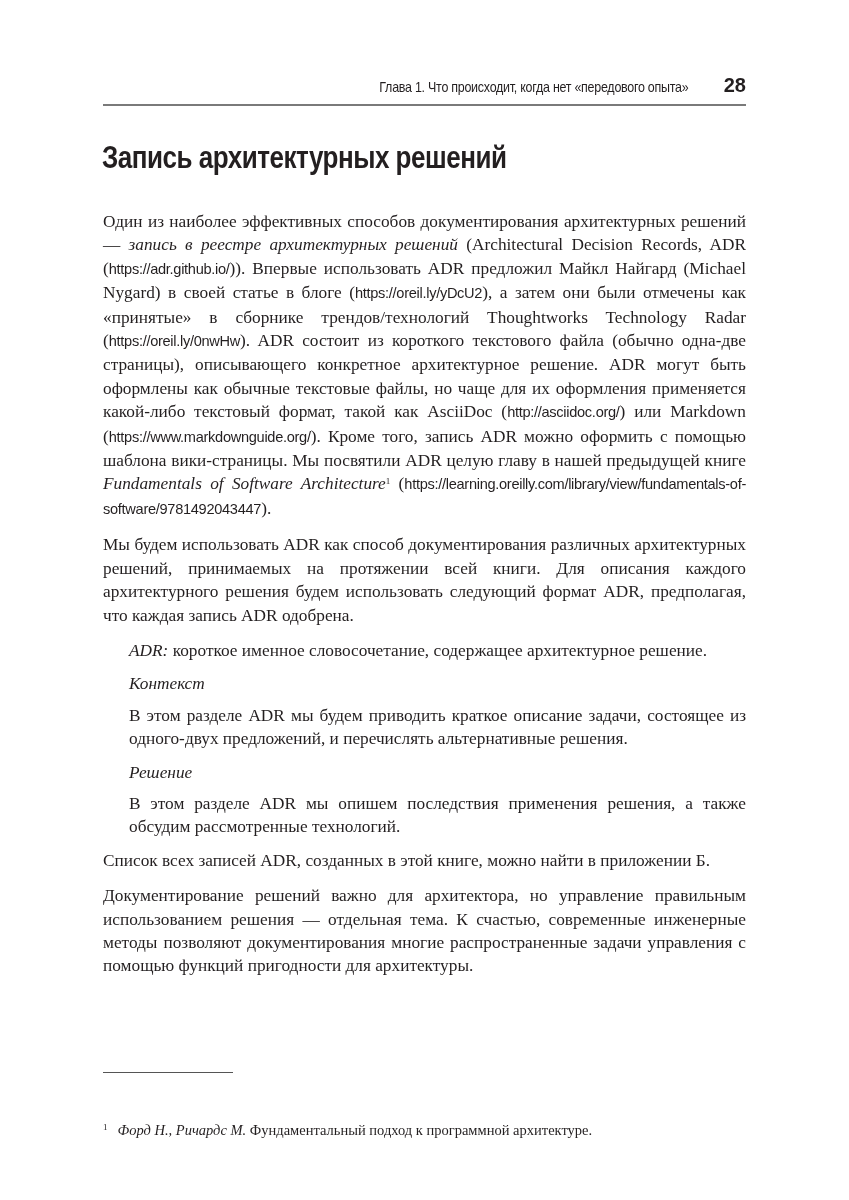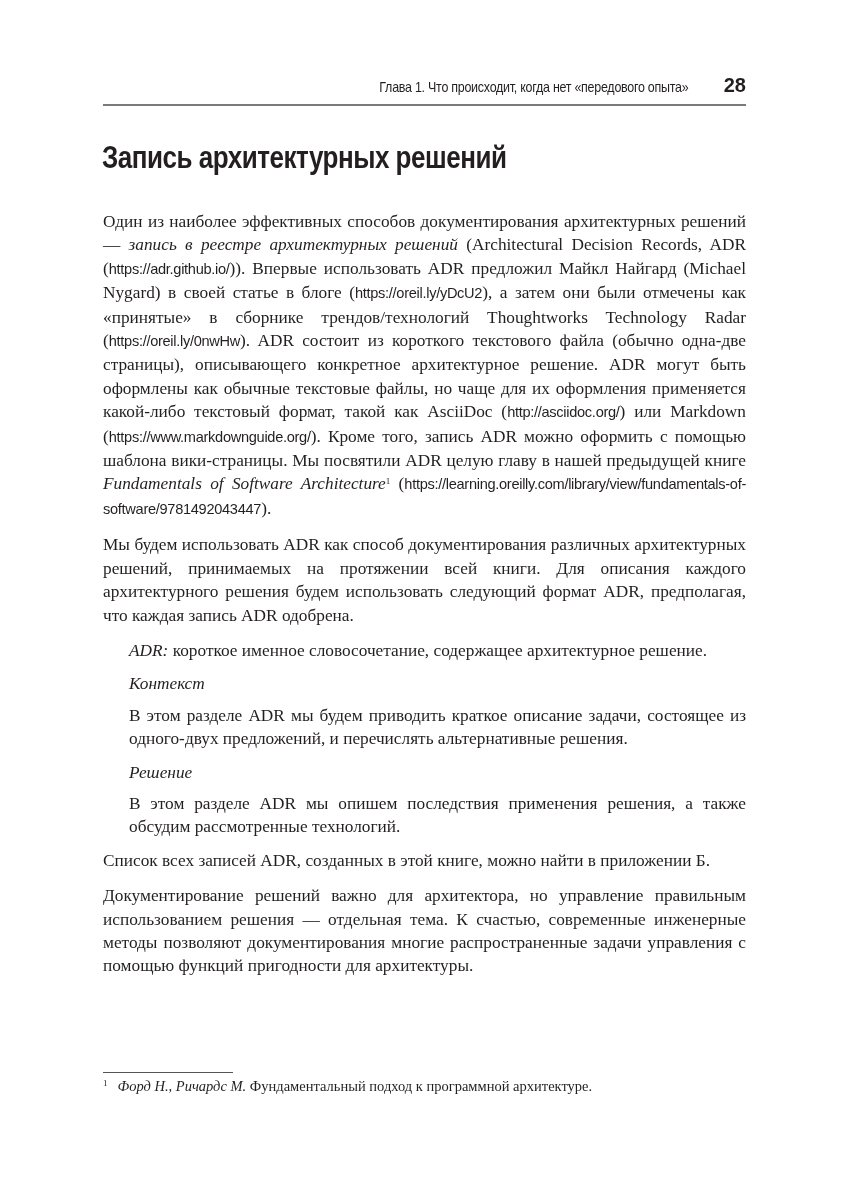--- a/index.html
+++ b/index.html
@@ -10,21 +10,21 @@
   .header-rule { position:absolute; left:103px; top:104px; width:643px; height:2px; background:#7a7a7a; }
   .section-title { position:absolute; left:102px; top:140px; font-family:"Liberation Sans",sans-serif; font-weight:bold; font-size:31px; letter-spacing:-0.6px; transform:scaleX(0.84); transform-origin:left center; white-space:nowrap; margin:0; }
   .body { position:absolute; left:103px; top:193px; width:643px; font-family:"Liberation Serif",serif; font-size:17.3px; line-height:23.4px; text-align:justify;margin-top:17px; }
   .body p { margin:0 0 12px 0; }
   .url { font-family:"Liberation Sans",sans-serif; font-size:14.6px; letter-spacing:-0.3px; }
   sup { font-size:9px; vertical-align:top; position:relative; top:-2px; }
   .indent { padding-left:26px; }
   .indent p { margin-bottom:10px; }
   .term { font-style:italic; margin-bottom:8px !important; }
   .footnote-rule { position:absolute; left:103px; top:1072px; width:130px; height:1px; background:#555; }
-  .footnote { position:absolute; left:103px; top:1078px; font-family:"Liberation Serif",serif; font-size:14.5px; white-space:nowrap; }
+  .footnote { position:absolute; left:103px; top:1122px; font-family:"Liberation Serif",serif; font-size:14.5px; white-space:nowrap; }
   .fn-mark { font-size:9px; vertical-align:top; margin-right:10px; }
   i, em { font-style:italic; }
 </style>
 </head>
 <body>
 
 <div class="header">
   <span class="running-head">Глава 1. Что происходит, когда нет «передового опыта»</span>
   <span class="page-number">28</span>
 </div>

